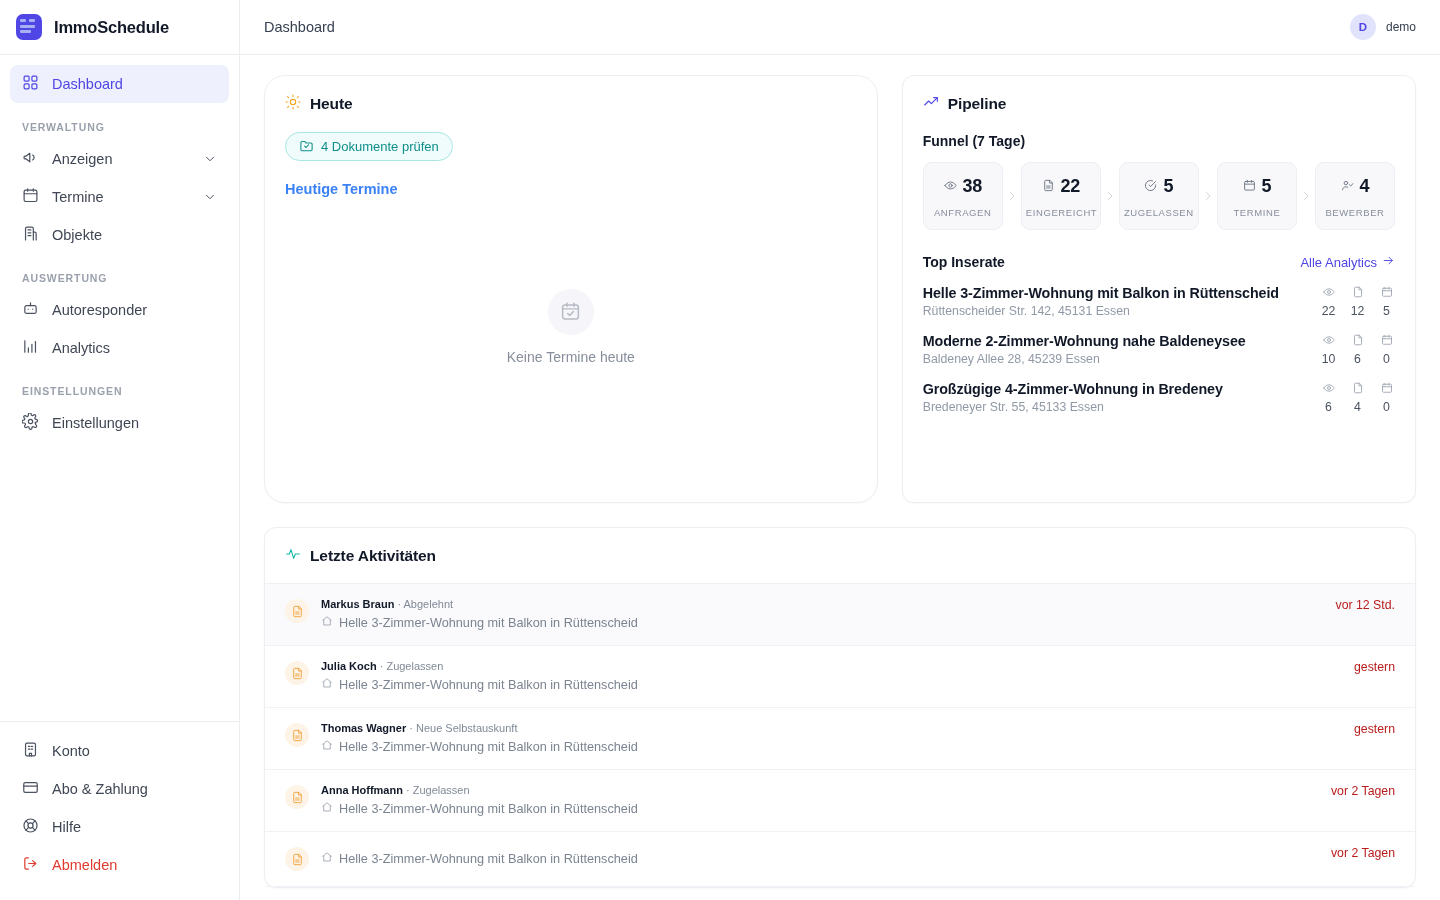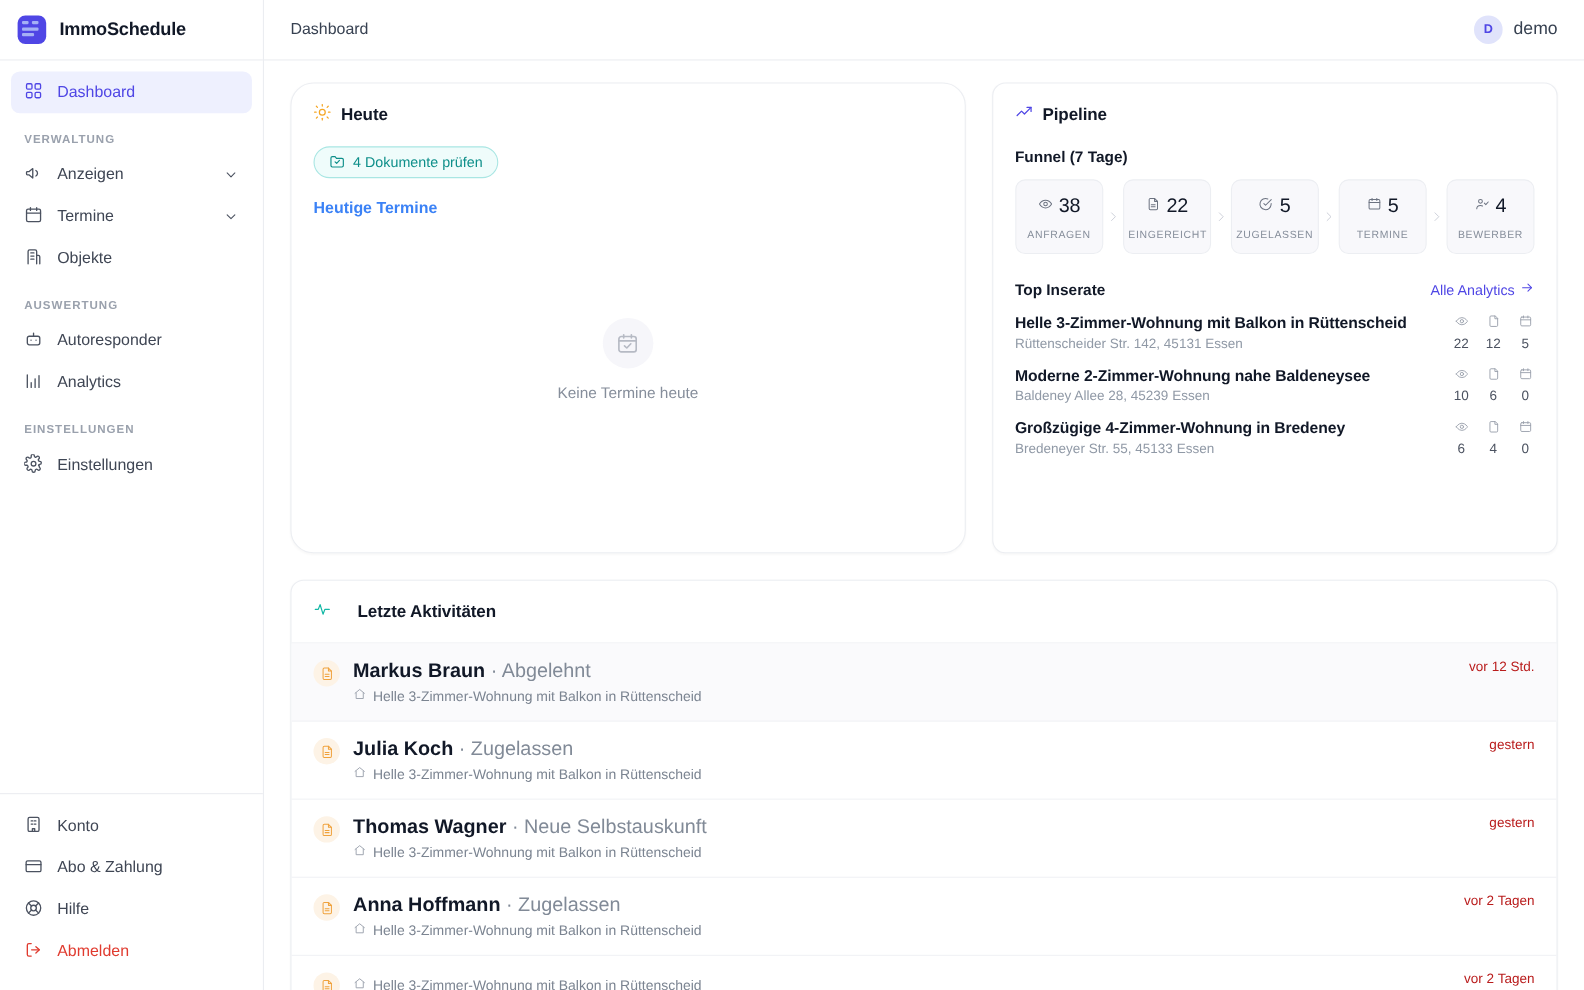--- a/index.html
+++ b/index.html
@@ -61,21 +61,21 @@
     height: 55px; border-bottom: 1px solid #ebedf1;
     display: flex; align-items: center; padding: 0 24px; flex: 0 0 55px;
   }
   .topbar-title { font-size: 14.5px; color: #374151; }
   .topbar-user { margin-left: auto; display: flex; align-items: center; gap: 10px; cursor: pointer; }
   .avatar {
     width: 26px; height: 26px; border-radius: 50%; background: #e0e3fb;
     color: #4f46e5; font-size: 11.5px; font-weight: 600;
     display: flex; align-items: center; justify-content: center;
   }
-  .user-name { font-size: 16px; color: #374151; }
+  .user-name { font-size: 12px; color: #374151; }
 
   .content { padding: 20px 24px; overflow: hidden; }
   .row { display: flex; gap: 24px; align-items: stretch; }
 
   .card {
     background: #ffffff; border: 1px solid #eceef2; border-radius: 12px;
     box-shadow: 0 1px 2px rgba(16,24,40,0.03);
   }
   .card-head { display: flex; align-items: center; gap: 9px; padding: 18px 20px 0 20px; }
   .card-title { font-size: 15.5px; font-weight: 700; color: #111827; letter-spacing: -0.1px; }
@@ -102,51 +102,51 @@
 
   
   .card-pipeline { width: 564px; height: 428px; display: flex; flex-direction: column; }
   .funnel-label { font-size: 14px; font-weight: 700; color: #111827; padding: 19px 20px 0 20px; }
   .funnel { display: flex; align-items: stretch; padding: 13px 20px 0 20px; }
   .fn-box {
     flex: 1 1 0; min-width: 0; background: #f8f8fb; border: 1px solid #eceef2;
     border-radius: 9px; padding: 13px 4px 11px 4px; text-align: center; cursor: pointer;
   }
   .fn-top { display: flex; align-items: center; justify-content: center; gap: 6px; }
-  .fn-val { font-size: 18px; font-weight: 400; color: #111827; letter-spacing: -0.3px; }
+  .fn-val { font-size: 18px; font-weight: 700; color: #111827; letter-spacing: -0.3px; }
   .fn-lbl { font-size: 9.5px; letter-spacing: 0.6px; color: #868e9b; margin-top: 10px; text-transform: uppercase; }
   .fn-sep { display: flex; align-items: center; color: #c9cdd6; padding: 0 3px; flex: 0 0 auto; }
 
   .ti-head {
     display: flex; align-items: center; padding: 24px 20px 0 20px;
   }
   .ti-title { font-size: 14px; font-weight: 700; color: #111827; }
   .ti-link { margin-left: auto; font-size: 13px; color: #4f46e5; cursor: pointer; display: flex; align-items: center; gap: 5px; }
   .ti-list { padding: 0 20px; }
   .ti-row { display: flex; align-items: center; padding: 14px 0 0 0; }
   .ti-name { font-size: 14.3px; font-weight: 600; color: #111827; letter-spacing: -0.1px; }
   .ti-addr { font-size: 12.3px; color: #9099a6; margin-top: 3px; }
   .ti-stats { margin-left: auto; display: flex; gap: 12px; padding-left: 18px; }
   .ti-stat { text-align: center; min-width: 17px; }
   .ti-stat .sv { font-size: 12.3px; color: #4b5260; margin-top: 2px; }
 
   
   .card-act { margin-top: 24px; width: 1152px; }
-  .act-head { padding: 18px 20px 17px 20px; display: flex; align-items: center; gap: 24px; border-bottom: 1px solid #eff0f4; }
+  .act-head { padding: 18px 20px 17px 20px; display: flex; align-items: center; gap: 9px; border-bottom: 1px solid #eff0f4; }
   .act-row {
     display: flex; align-items: flex-start; gap: 12px;
     padding: 14px 20px 15px 20px; border-bottom: 1px solid #f1f2f6; cursor: pointer;
   }
   .act-row.alt { background: #fafafc; }
   .act-ico {
     width: 24px; height: 24px; border-radius: 50%; background: #fdf3e6;
     display: flex; align-items: center; justify-content: center; flex: 0 0 24px; margin-top: 1px;
   }
   .act-main { flex: 1 1 auto; min-width: 0; }
-  .act-line1 { font-size: 18px; color: #111827; }
+  .act-line1 { font-size: 11px; color: #111827; }
   .act-line1 b { font-weight: 700; }
   .act-line1 span.st { color: #818a97; font-weight: 400; }
   .act-line2 { font-size: 12.7px; color: #7b8491; margin-top: 5px; display: flex; align-items: center; gap: 6px; }
   .act-time { font-size: 12.3px; color: #b91c1c; white-space: nowrap; padding-left: 16px; }
   svg.i { fill: none; stroke-width: 1.7; stroke-linecap: round; stroke-linejoin: round; }
 </style>
 </head>
 <body>
 
 <div class="app">

